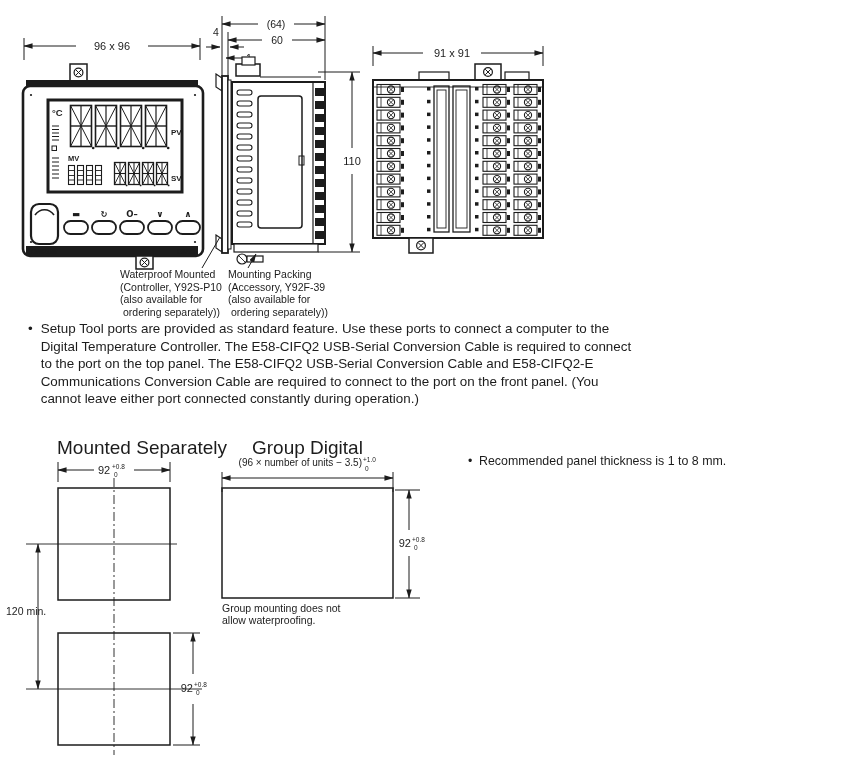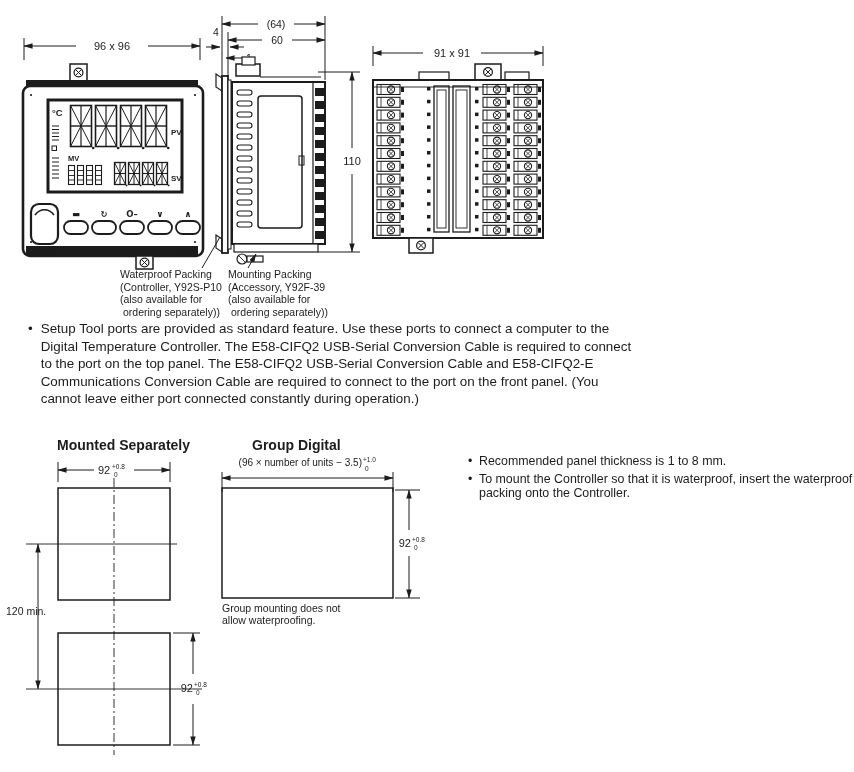--- a/index.html
+++ b/index.html
@@ -4,21 +4,21 @@
 <style>
   html,body{margin:0;padding:0;background:#fff;}
   .page{position:relative;width:854px;height:772px;background:#ffffff;
         font-family:"Liberation Sans", sans-serif;color:#1c1c1c;overflow:hidden;}
   .abs{position:absolute;}
   svg{display:block;overflow:visible;}
   svg text{fill:#1c1c1c;font-family:"Liberation Sans", sans-serif;}
   .callout{font-size:10.5px;line-height:12.5px;color:#1c1c1c;}
   .note-row{display:flex;gap:8px;font-size:13.4px;line-height:17.6px;}
   .note-bullet{flex:0 0 auto;font-size:13.4px;}
-  .mount-title{font-size:14px;font-weight:bold;}
+  .mount-title{font-size:19px;font-weight:normal;}
   ul.mnotes{list-style:none;margin:6px;padding:0;font-size:12.4px;line-height:14.6px;}
   ul.mnotes li{position:relative;padding-left:11px;margin-bottom:3px;}
   ul.mnotes li::before{content:"•";position:absolute;left:0;top:0;}
   .glyphfont{font-family:"DejaVu Sans", sans-serif;}
 </style>
 </head>
 <body>
 
 <div class="page">
 
@@ -277,21 +277,21 @@
     <rect x="46" y="214" width="24" height="15" fill="#fff" stroke="#1c1c1c" stroke-width="1.5"></rect>
     <use href="#screw" x="58" y="221.5"></use>
   </svg>
 
   <svg class="abs" style="left:140px;top:232px" width="140" height="42" viewBox="0 0 140 42">
     <line x1="62" y1="36" x2="80" y2="5" stroke="#1c1c1c" stroke-width="1"></line>
     <line x1="108" y1="36" x2="116" y2="22" stroke="#1c1c1c" stroke-width="1" marker-end="url(#arr)"></line>
   </svg>
 
   <div class="abs callout" style="left:120px;top:268px;width:105px">
-    <div>Waterproof Packing</div>
+    <div>Waterproof Mounted</div>
     <div>(Controller, Y92S-P10</div>
     <div>(also available for</div>
     <div style="padding-left:3px">ordering separately))</div>
   </div>
   <div class="abs callout" style="left:228px;top:268px;width:110px">
     <div>Mounting Packing</div>
     <div>(Accessory, Y92F-39</div>
     <div>(also available for</div>
     <div style="padding-left:3px">ordering separately))</div>
   </div>
@@ -352,16 +352,15 @@
     <text x="411" y="95" font-size="11" text-anchor="end">92</text>
     <text x="412" y="90" font-size="6.5">+0.8</text>
     <text x="414" y="98" font-size="6.5">0</text>
 
     <text x="222" y="160" font-size="10.5">Group mounting does not</text>
     <text x="222" y="172" font-size="10.5">allow waterproofing.</text>
   </svg>
 
   <ul class="abs mnotes" style="left:462px;top:448px;width:386px">
     <li>Recommended panel thickness is 1 to 8 mm.</li>
-    <li>To mount the Controller so that it is waterproof, insert the waterproof packing onto the Controller.</li>
   </ul>
 
 </div>
 
 </body></html>

